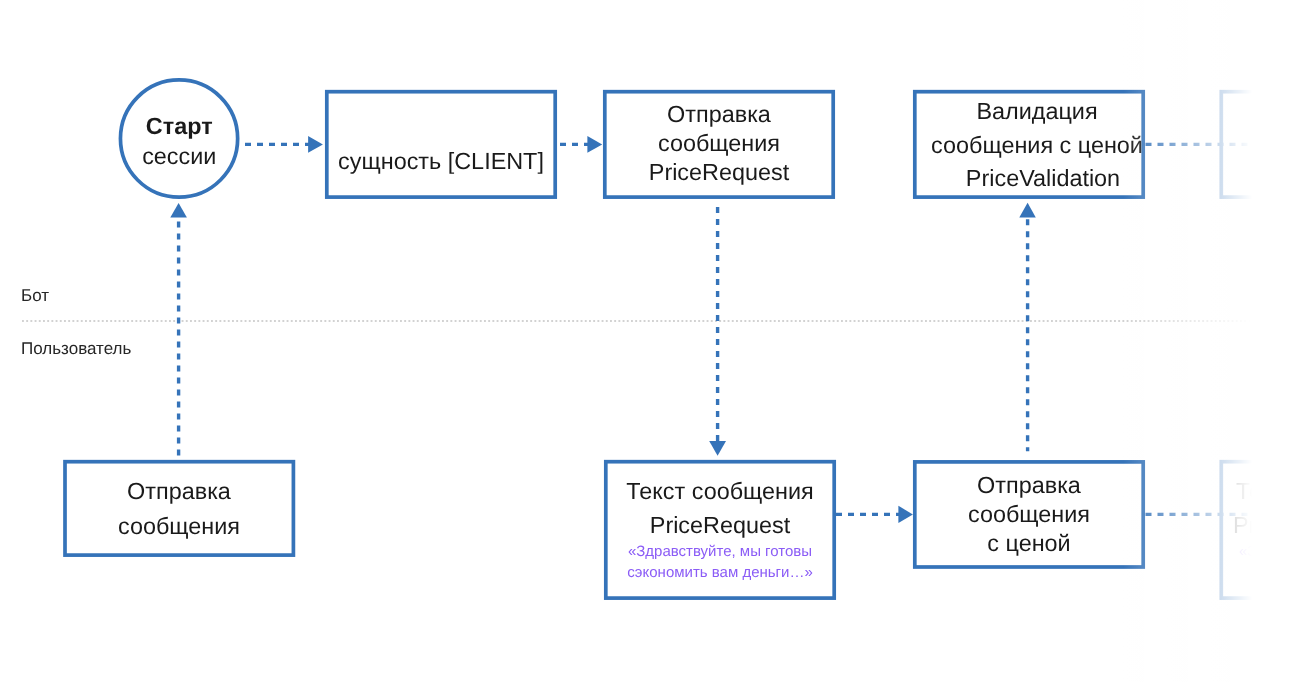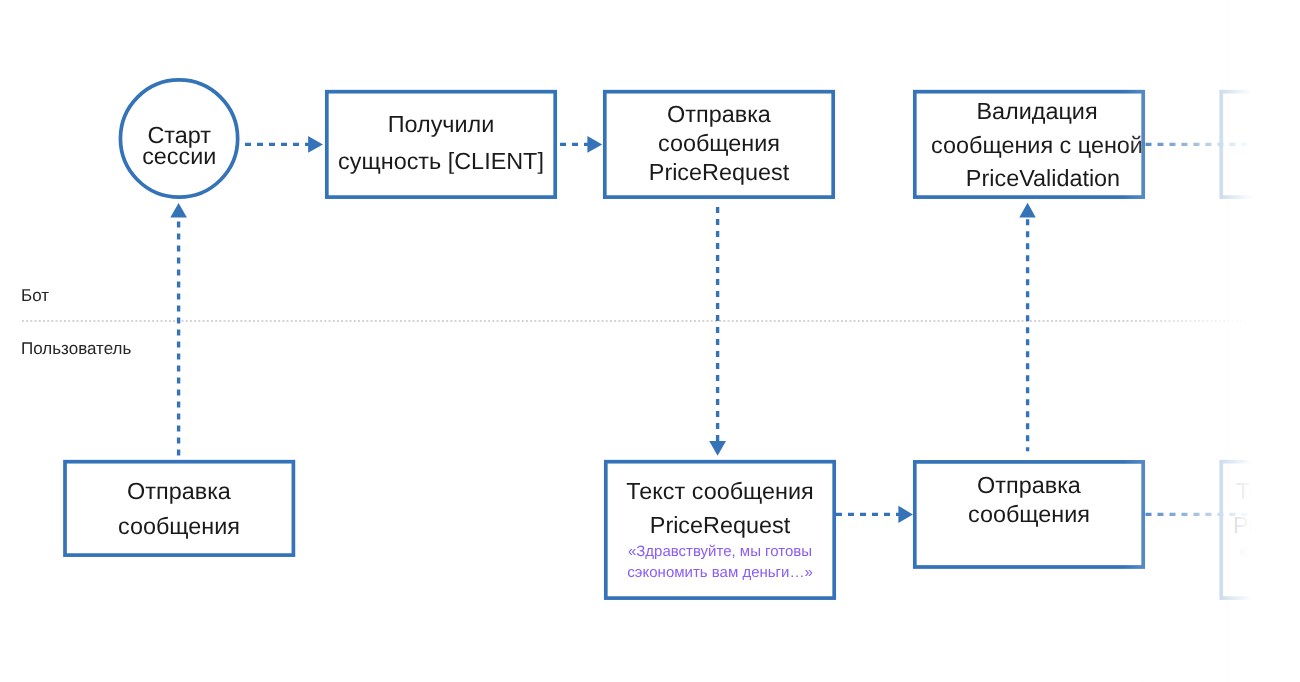--- a/index.html
+++ b/index.html
@@ -73,26 +73,25 @@
       <g>
         <line x1="1145.5" y1="144.4" x2="1272" y2="144.4"></line>
       </g>
       <g>
         <line x1="1145.5" y1="514.4" x2="1272" y2="514.4"></line>
       </g>
     </g>
   </svg>
 
   <div class="node" style="left:117.6px;top:77.5px;width:122.5px;height:122.5px;">
-    <div class="tl" style="top:46px;">Старт</div>
+    <div class="tl" style="top:37px;font-weight:bold;">Старт</div>
     <div class="tl" style="top:67.7px;text-align:center;">сессии</div>
   </div>
 
   <div class="node" style="left:325px;top:89.9px;width:232px;height:109px;">
-    <div class="tl" style="top:23.4px;">Получили</div>
     <div class="tl" style="top:60.1px;">сущность [CLIENT]</div>
   </div>
 
   <div class="node" style="left:603px;top:89.9px;width:232px;height:109px;">
     <div class="tl" style="top:13.2px;">Отправка</div>
     <div class="tl" style="top:42.5px;">сообщения</div>
     <div class="tl" style="top:71.1px;">PriceRequest</div>
   </div>
 
   <div class="node" style="left:913px;top:89.9px;width:248px;height:109px;">
@@ -109,20 +108,21 @@
   <div class="node" style="left:604px;top:459.9px;width:232px;height:140px;">
     <div class="tl" style="top:20.1px;">Текст сообщения</div>
     <div class="tl" style="top:54.0px;">PriceRequest</div>
     <div class="ts" style="top:84.3px;">«Здравствуйте, мы готовы</div>
     <div class="ts" style="top:105.2px;">сэкономить вам деньги…»</div>
   </div>
 
   <div class="node" style="left:913px;top:459.9px;width:232px;height:108px;">
     <div class="tl" style="top:14.1px;">Отправка</div>
     <div class="tl" style="top:43.2px;">сообщения</div>
+    <div class="tl" style="top:72.1px;">с ценой</div>
   </div>
 
   <div class="node" style="left:1219.3px;top:89.9px;width:232px;height:109px;"></div>
 
   <div class="node" style="left:1219.3px;top:459.9px;width:232px;height:140px;">
     <div class="tl lft" style="top:20.1px;left:16.7px;">Текст сообщения</div>
     <div class="tl lft" style="top:54.0px;left:13.7px;">PriceRequest</div>
     <div class="ts lft" style="top:84.3px;left:19.7px;">«Здравствуйте, мы готовы</div>
   </div>
 

